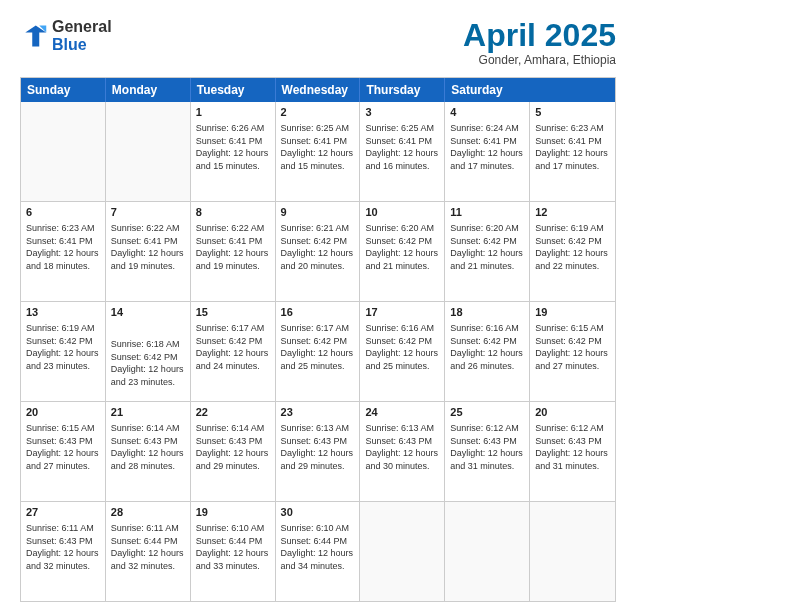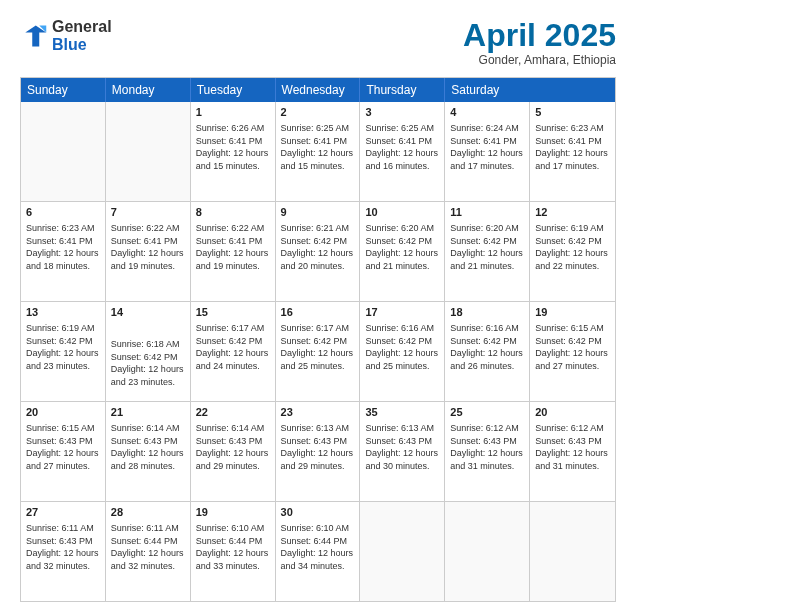--- a/index.html
+++ b/index.html
@@ -59,21 +59,21 @@
       border: 1px solid #ccc;
     }
     .cal-header {
       display: grid;
       grid-template-columns: repeat(7, 1fr);
       background: #1565C0;
     }
     .cal-header-cell {
       color: #fff;
       font-size: 12px;
-      font-weight: normal;
+      font-weight: bold;
       padding: 5px 6px;
       text-align: left;
       border-right: 1px solid #3a7bd5;
     }
     .cal-header-cell:last-child { border-right: none; }
     .cal-body {
       flex: 1;
       display: flex;
       flex-direction: column;
     }
@@ -278,21 +278,21 @@
 Sunset: 6:43 PM
 Daylight: 12 hours and 29 minutes.</div>
           </div>
           <div class="cal-cell">
             <div class="day-num">23</div>
             <div class="cell-info" style="white-space: pre-line;">Sunrise: 6:13 AM
 Sunset: 6:43 PM
 Daylight: 12 hours and 29 minutes.</div>
           </div>
           <div class="cal-cell">
-            <div class="day-num">35</div>
+            <div class="day-num">24</div>
             <div class="cell-info" style="white-space: pre-line;">Sunrise: 6:13 AM
 Sunset: 6:43 PM
 Daylight: 12 hours and 30 minutes.</div>
           </div>
           <div class="cal-cell">
             <div class="day-num">25</div>
             <div class="cell-info" style="white-space: pre-line;">Sunrise: 6:12 AM
 Sunset: 6:43 PM
 Daylight: 12 hours and 31 minutes.</div>
           </div>

